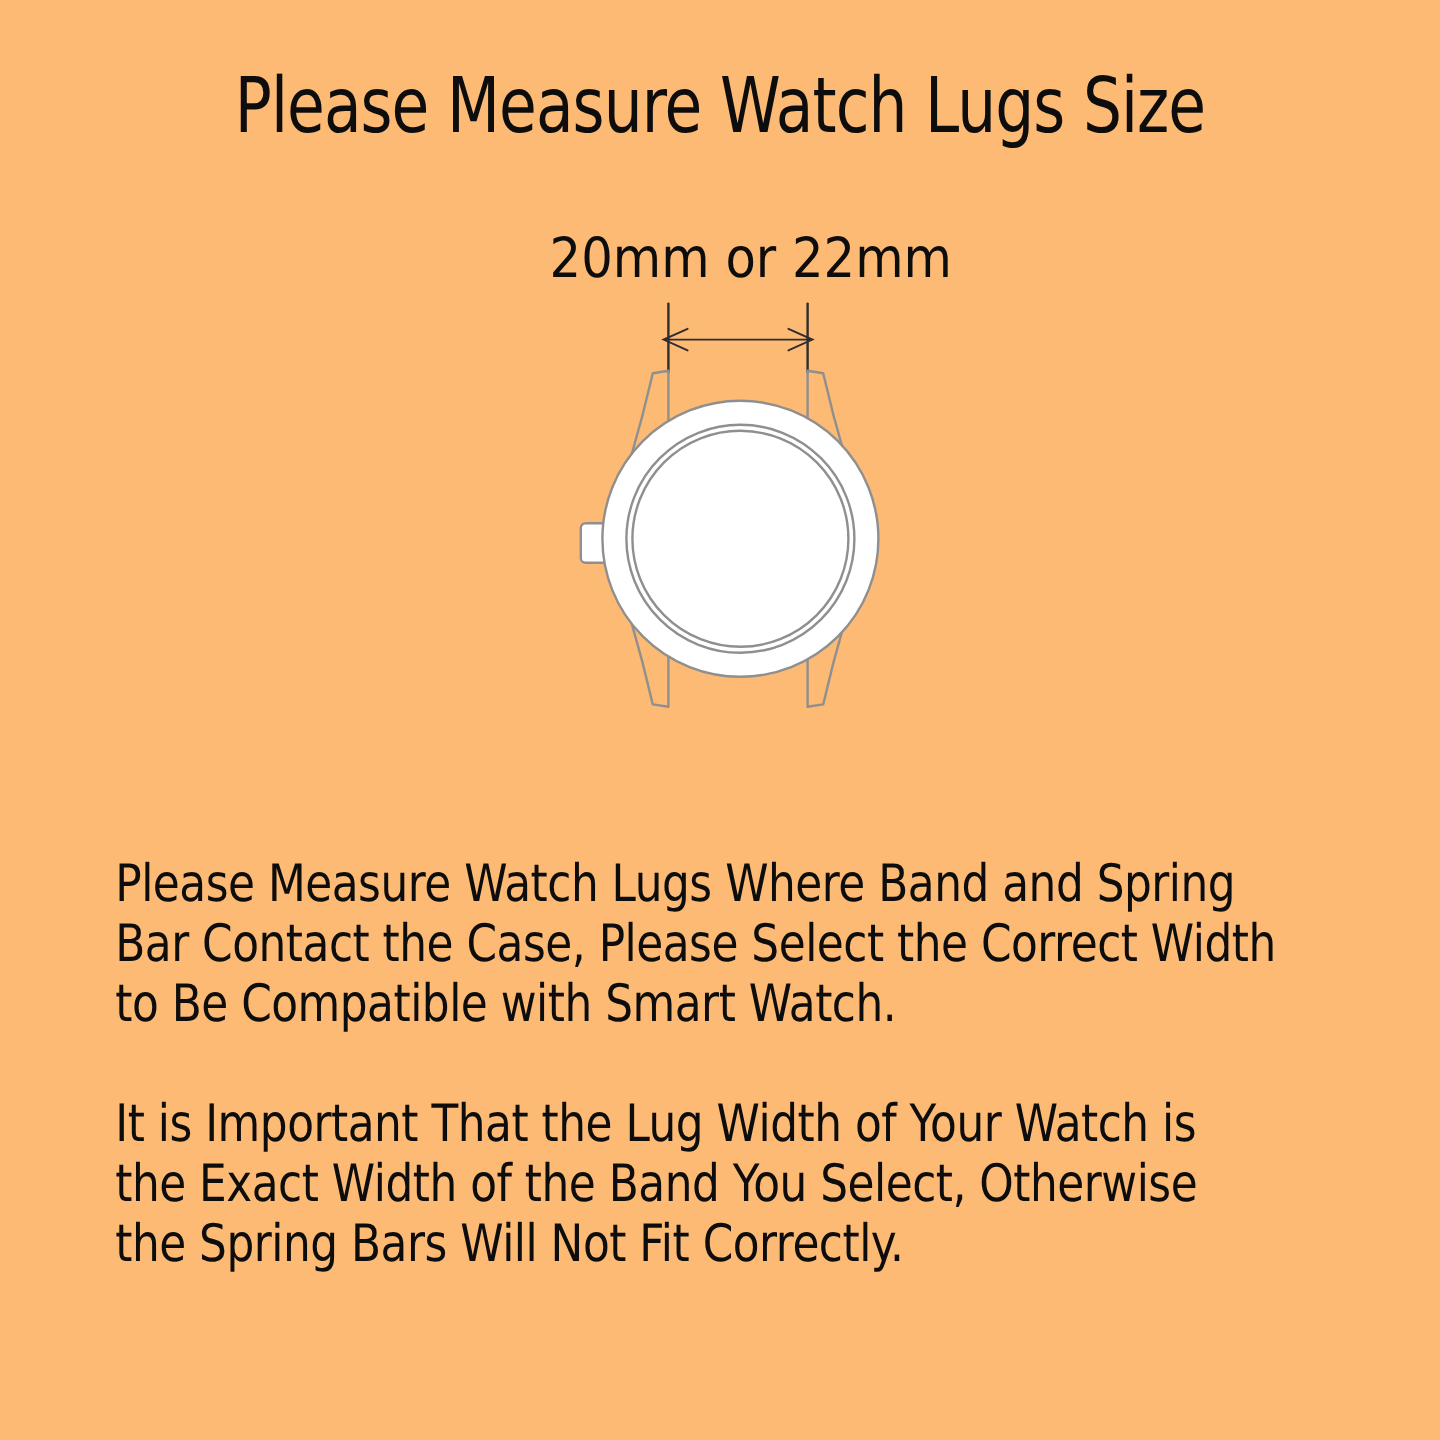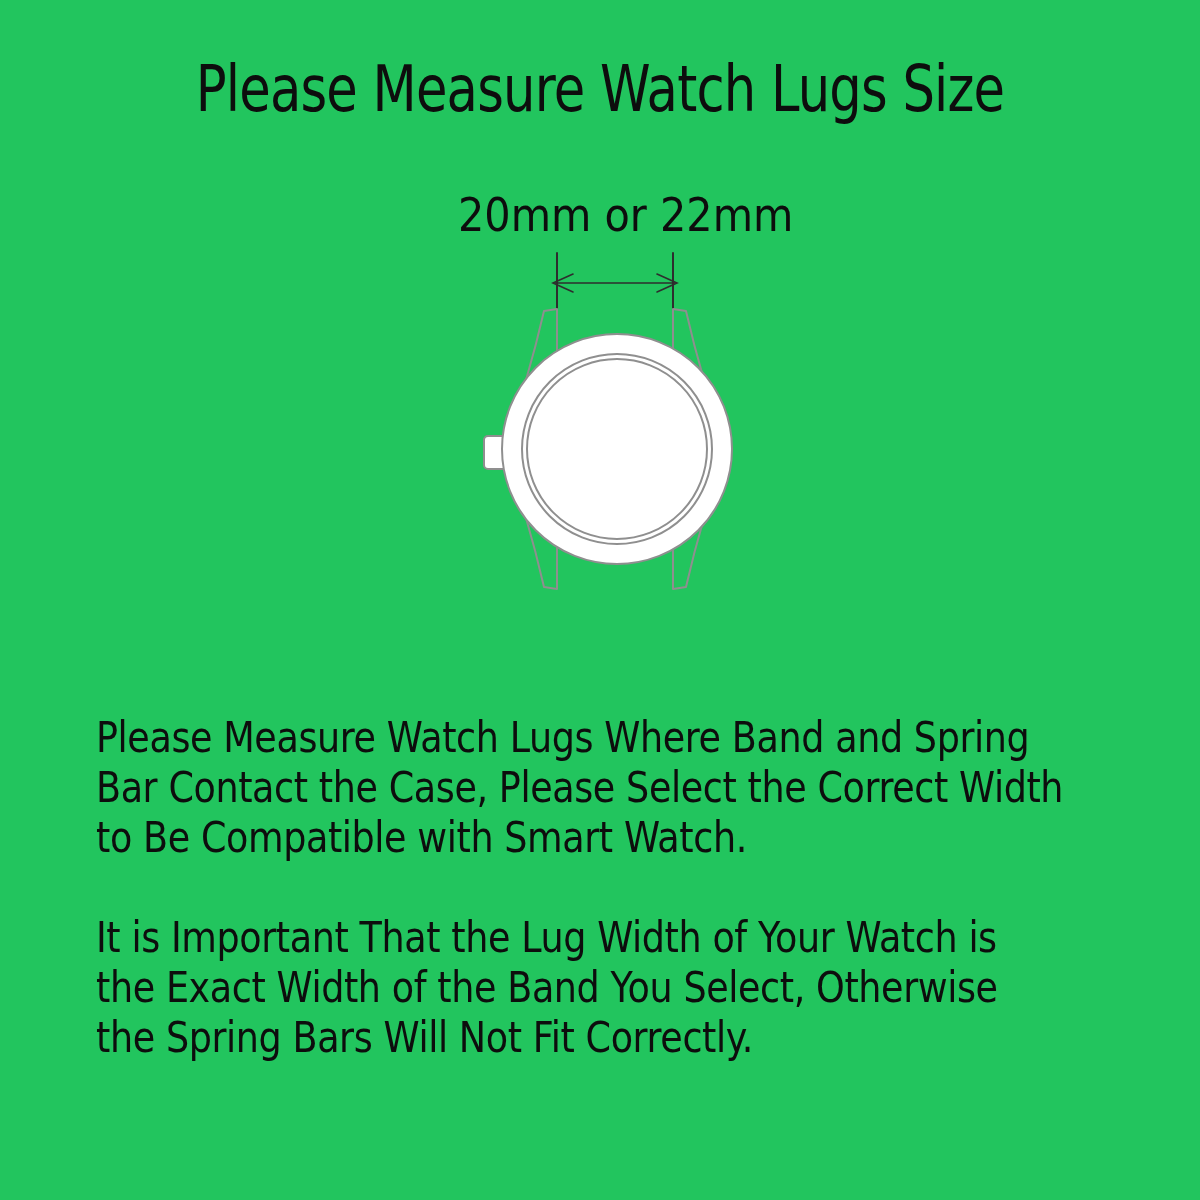--- a/index.html
+++ b/index.html
@@ -5,21 +5,21 @@
   html, body {
     margin: 0;
     padding: 0;
     background: #ffffff;
     font-family: "DejaVu Sans", sans-serif;
   }
   .page {
     position: relative;
     width: 1200px;
     height: 1200px;
-    background: #22c55e;
+    background: #fdba74;
     overflow: hidden;
     color: #111111;
   }
   .page-title {
     position: absolute;
     top: 52px;
     left: 0;
     width: 1200px;
     text-align: center;
     font-size: 64px;

